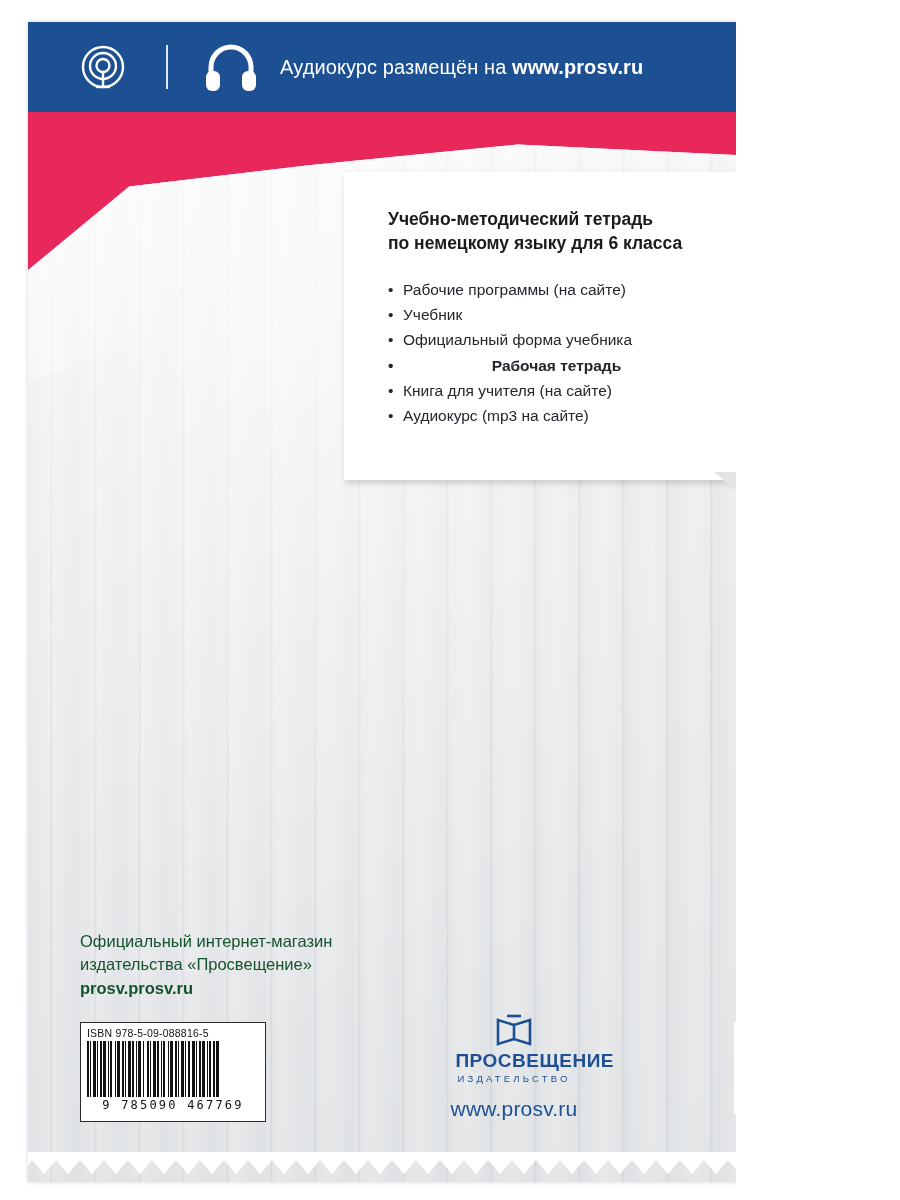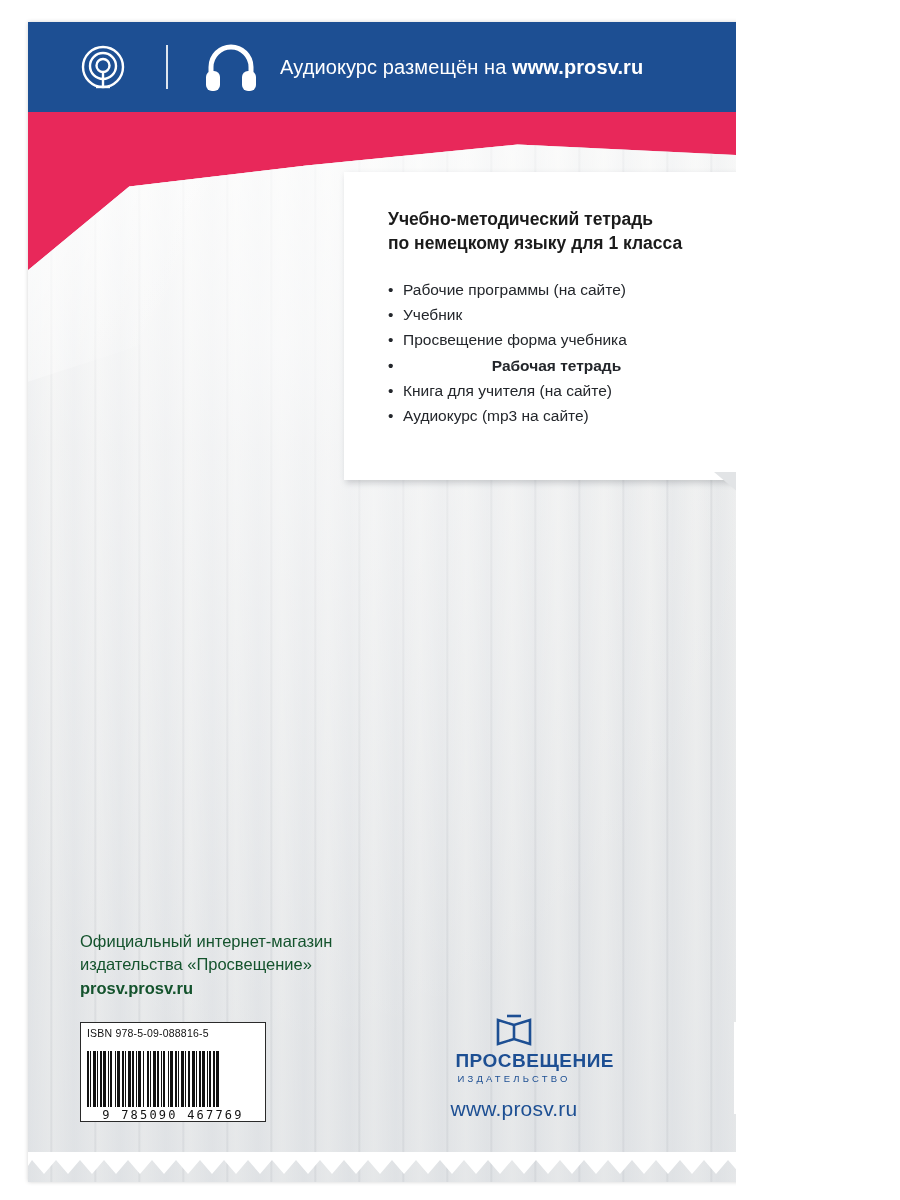--- a/index.html
+++ b/index.html
@@ -257,21 +257,21 @@
     background: #ffffff;
     border: 1px solid #2a2a2a;
     z-index: 9;
     box-sizing: border-box;
     padding: 4px 6px 0 6px;
   }
   .barcode-box .isbn-text {
     font-size: 10.5px;
     letter-spacing: .2px;
     color: #111;
-    margin-bottom: 12px;
+    margin-bottom: 2px;
     white-space: nowrap;
   }
   .bars {
     height: 56px;
     display: flex;
     align-items: flex-end;
     gap: 0;
   }
   .bars span {
     display: block;
@@ -387,26 +387,26 @@
       </div>
       <div class="audio-text">
         <span>Аудиокурс размещён на </span><b>www.prosv.ru</b>
       </div>
       <div class="age-badge">6+</div>
     </div>
 
     <div class="card">
       <h2>
         <span>Учебно-методический тетрадь</span><br>
-        <span>по немецкому языку для 1 класса</span>
+        <span>по немецкому языку для 6 класса</span>
       </h2>
       <ul>
         <li>Рабочие программы (на сайте)</li>
         <li>Учебник</li>
-        <li>Просвещение форма учебника</li>
+        <li>Официальный форма учебника</li>
         <li class="bold">Рабочая тетрадь</li>
         <li>Книга для учителя (на сайте)</li>
         <li>Аудиокурс (mp3 на сайте)</li>
       </ul>
     </div>
 
     <div class="shop">
       <div>Официальный интернет-магазин</div>
       <div>издательства «Просвещение»</div>
       <div class="strong">prosv.prosv.ru</div>

